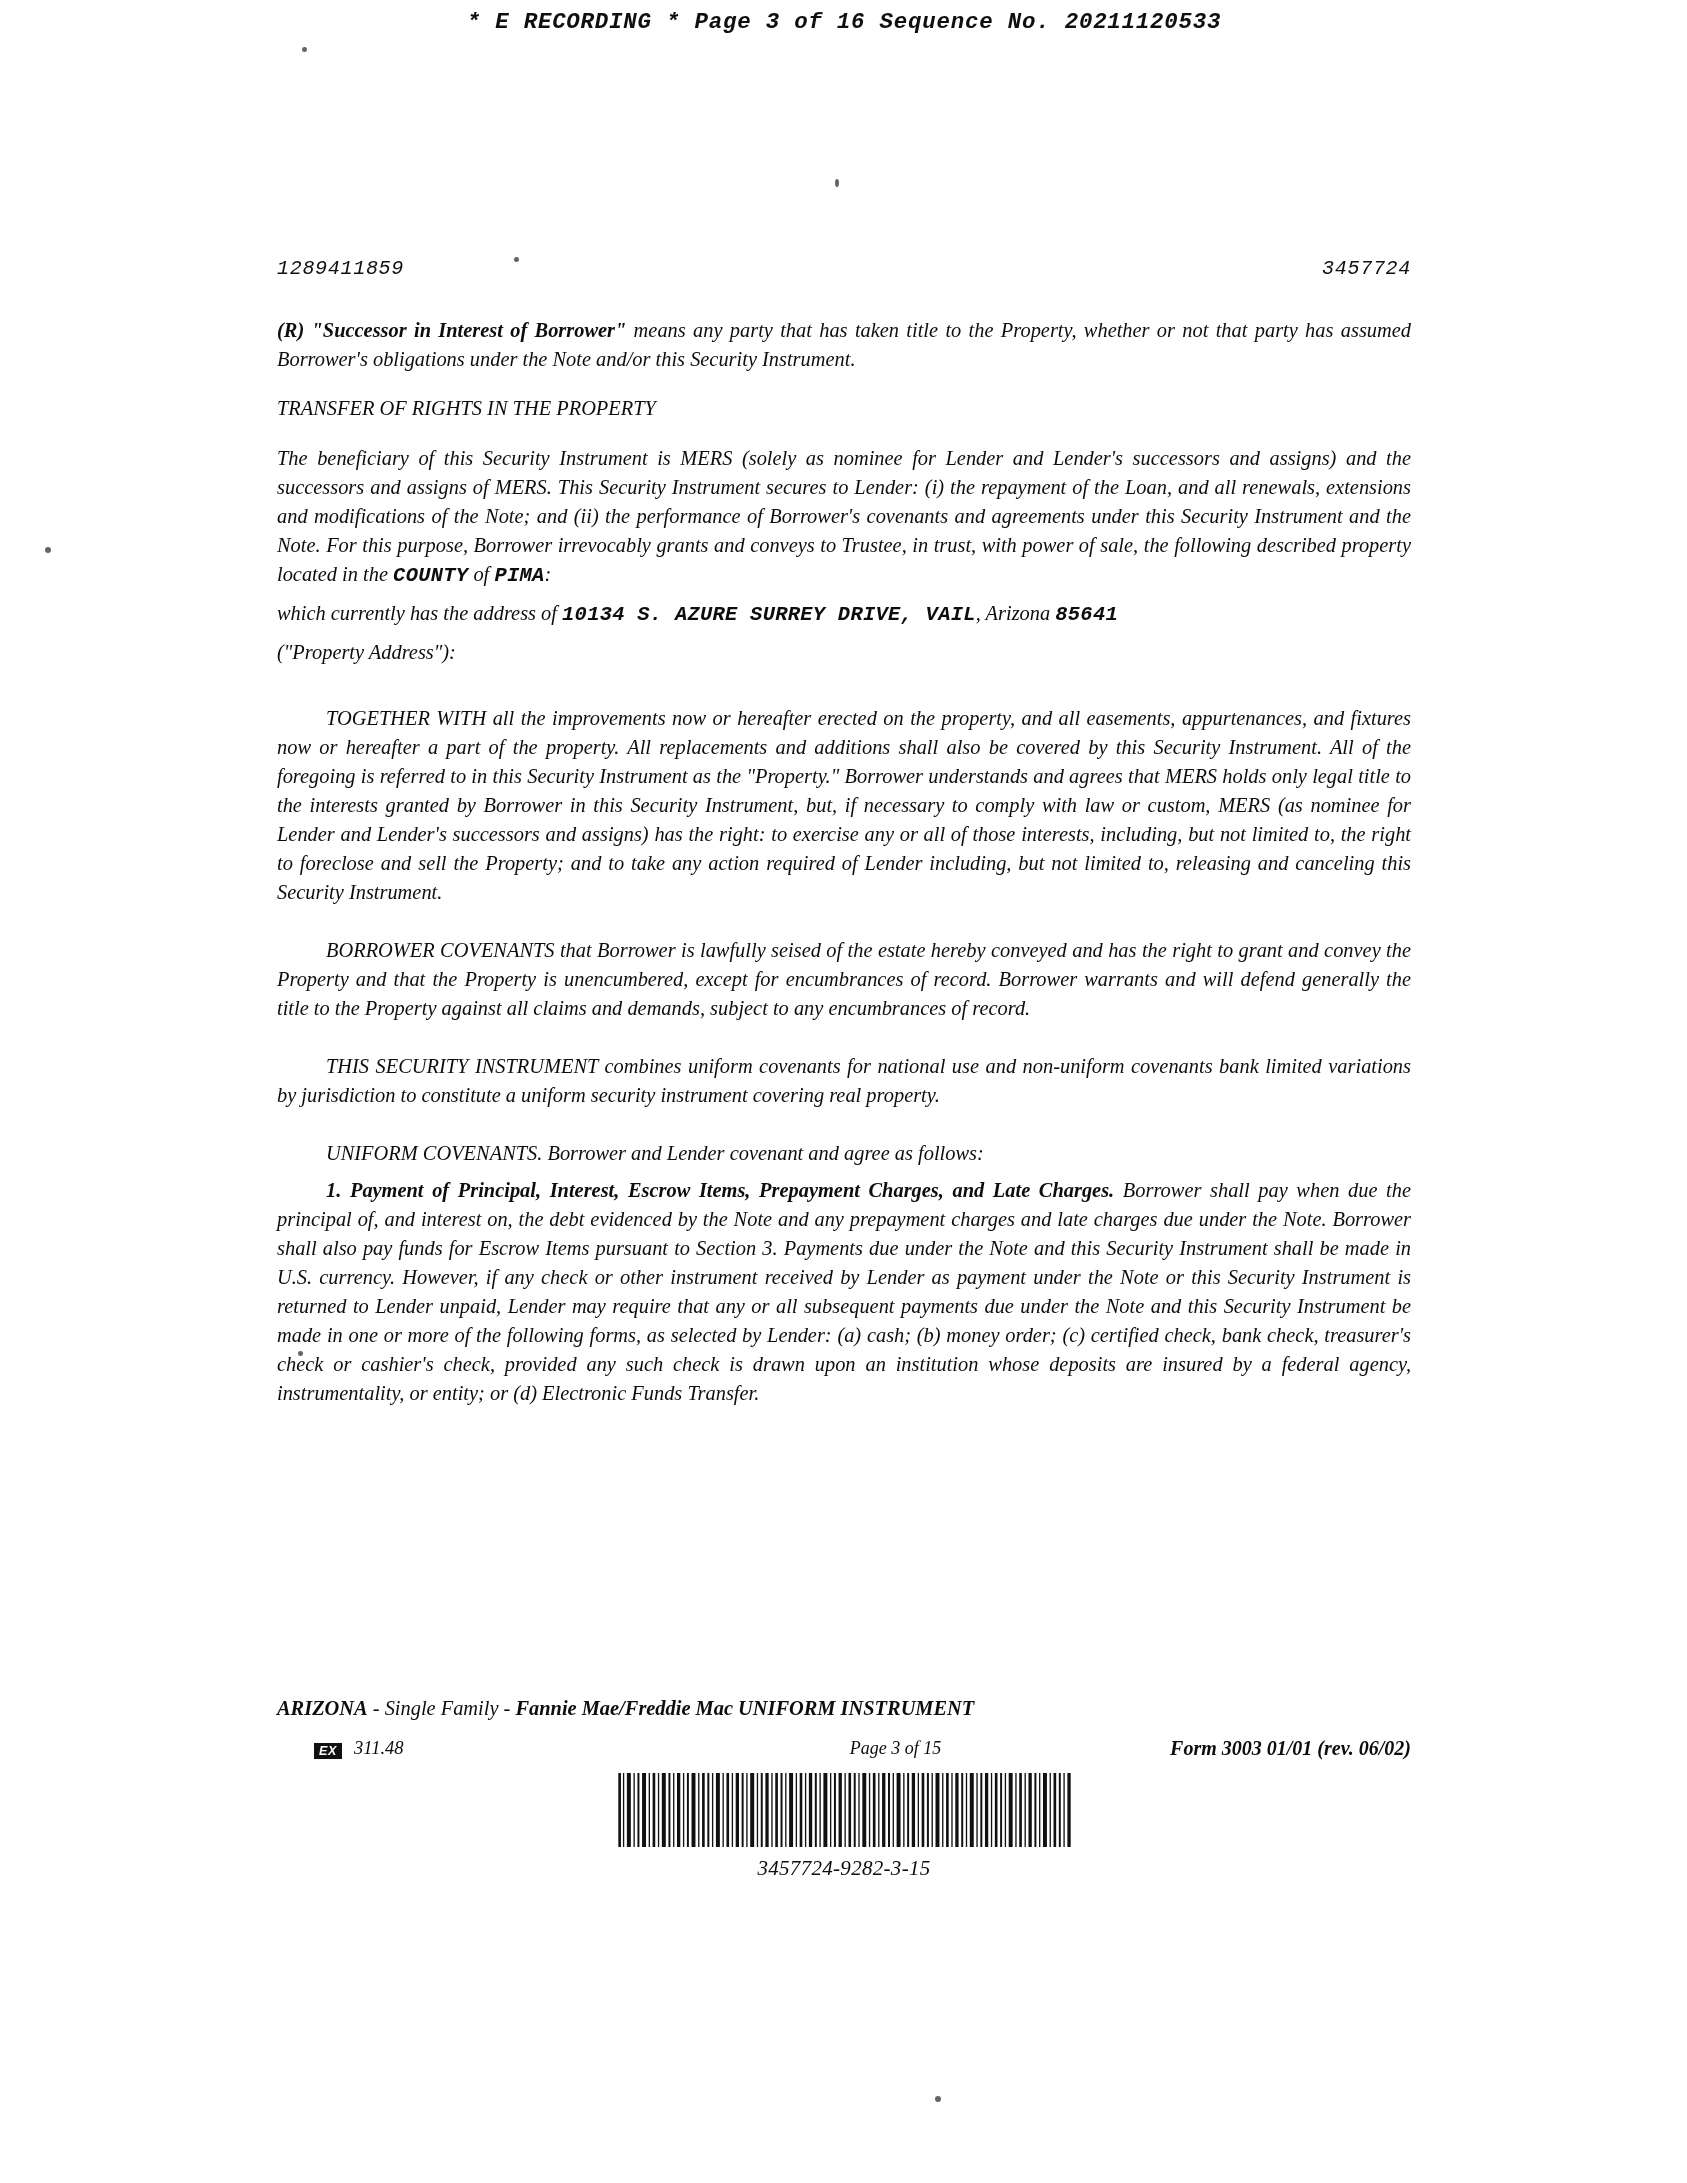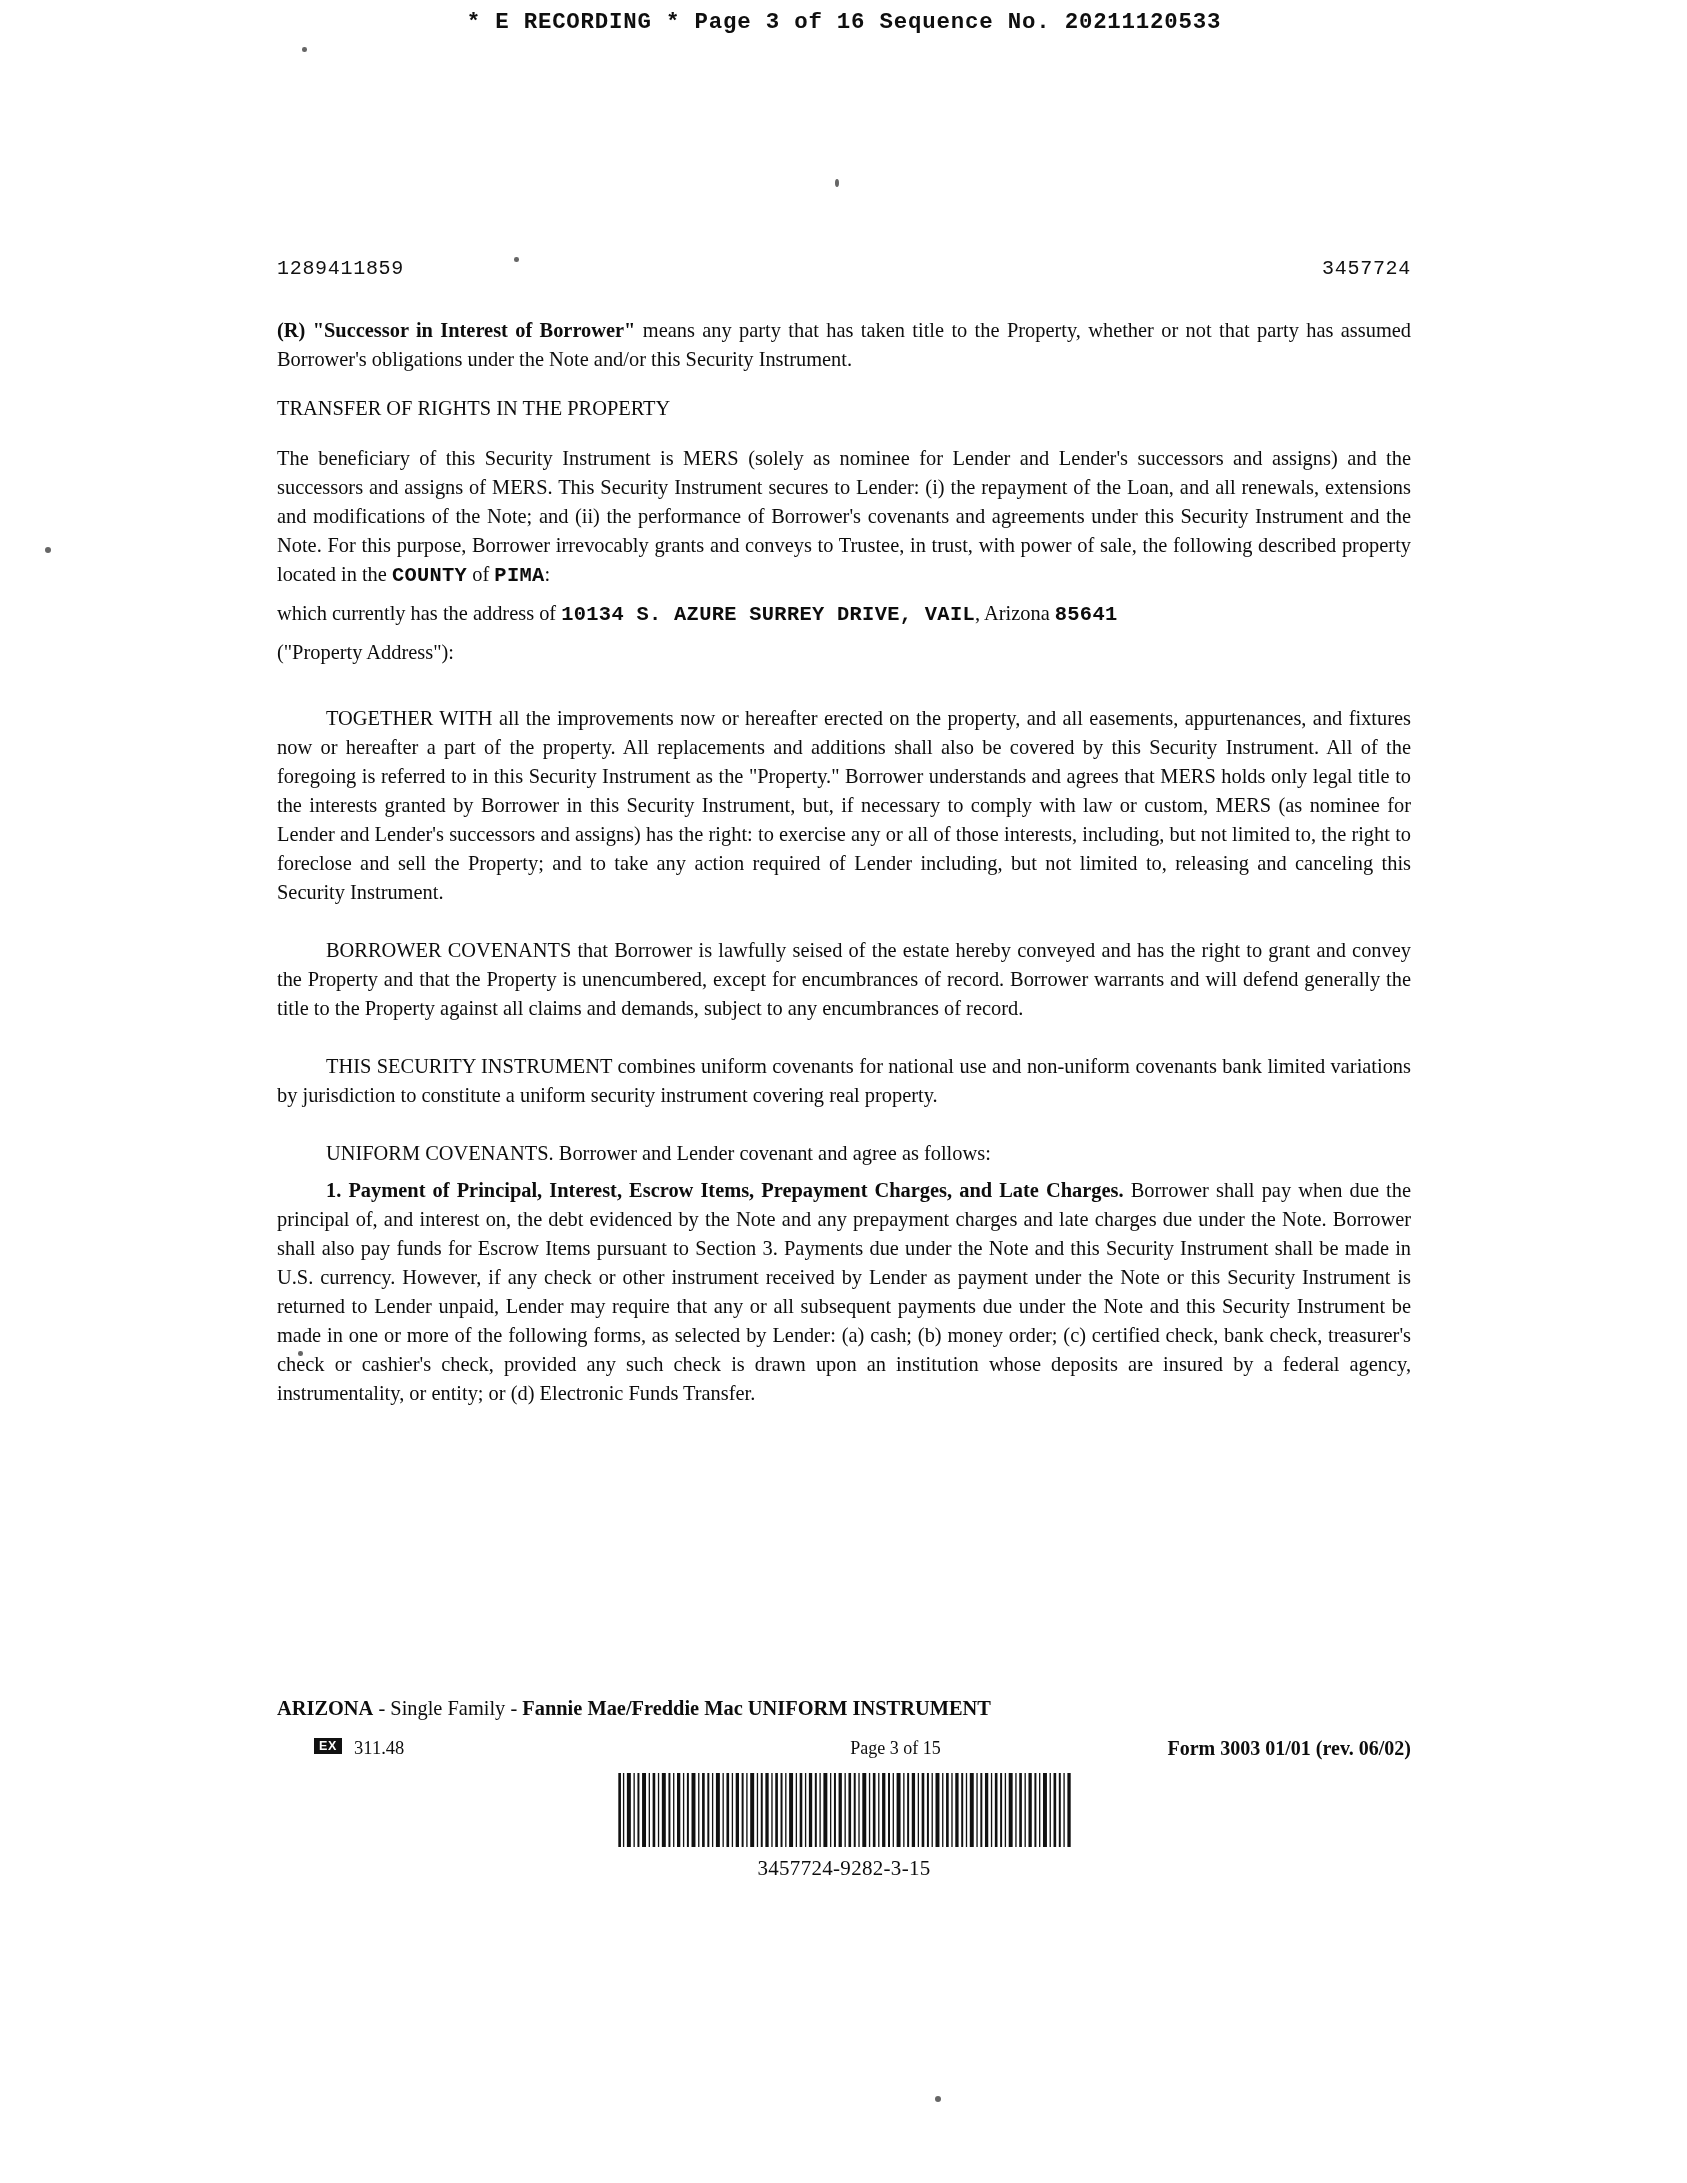--- a/index.html
+++ b/index.html
@@ -13,20 +13,21 @@
     font-family: "Liberation Serif", serif;
     color: #0d0d0d;
     position: relative;
     overflow: hidden;
   }
   .page {
     position: relative;
     width: 1480px;
     height: 2183px;
     box-sizing: border-box;
+    font-style: italic;
   }
   .erecord-header {
     position: absolute;
     top: 9.2px;
     left: 0;
     width: 1688px;
     text-align: center;
     font-family: "Liberation Mono", monospace;
     font-weight: bold;
     font-size: 22.4px;
@@ -82,21 +83,21 @@
     margin-bottom: 17px;
   }
   .footer-line2 {
     display: flex;
     align-items: center;
     font-size: 18.5px;
   }
   .fl-left {
     width: 409px;
     display: flex;
-    align-items: flex-start;
+    align-items: flex-end;
     gap: 12px;
     padding-left: 37px;
   }
   .ex-badge {
     display: inline-block;
     border: 1.3px solid #111;
     background: #111;
     color: #fff;
     font-family: "Liberation Sans", sans-serif;
     font-weight: bold;

